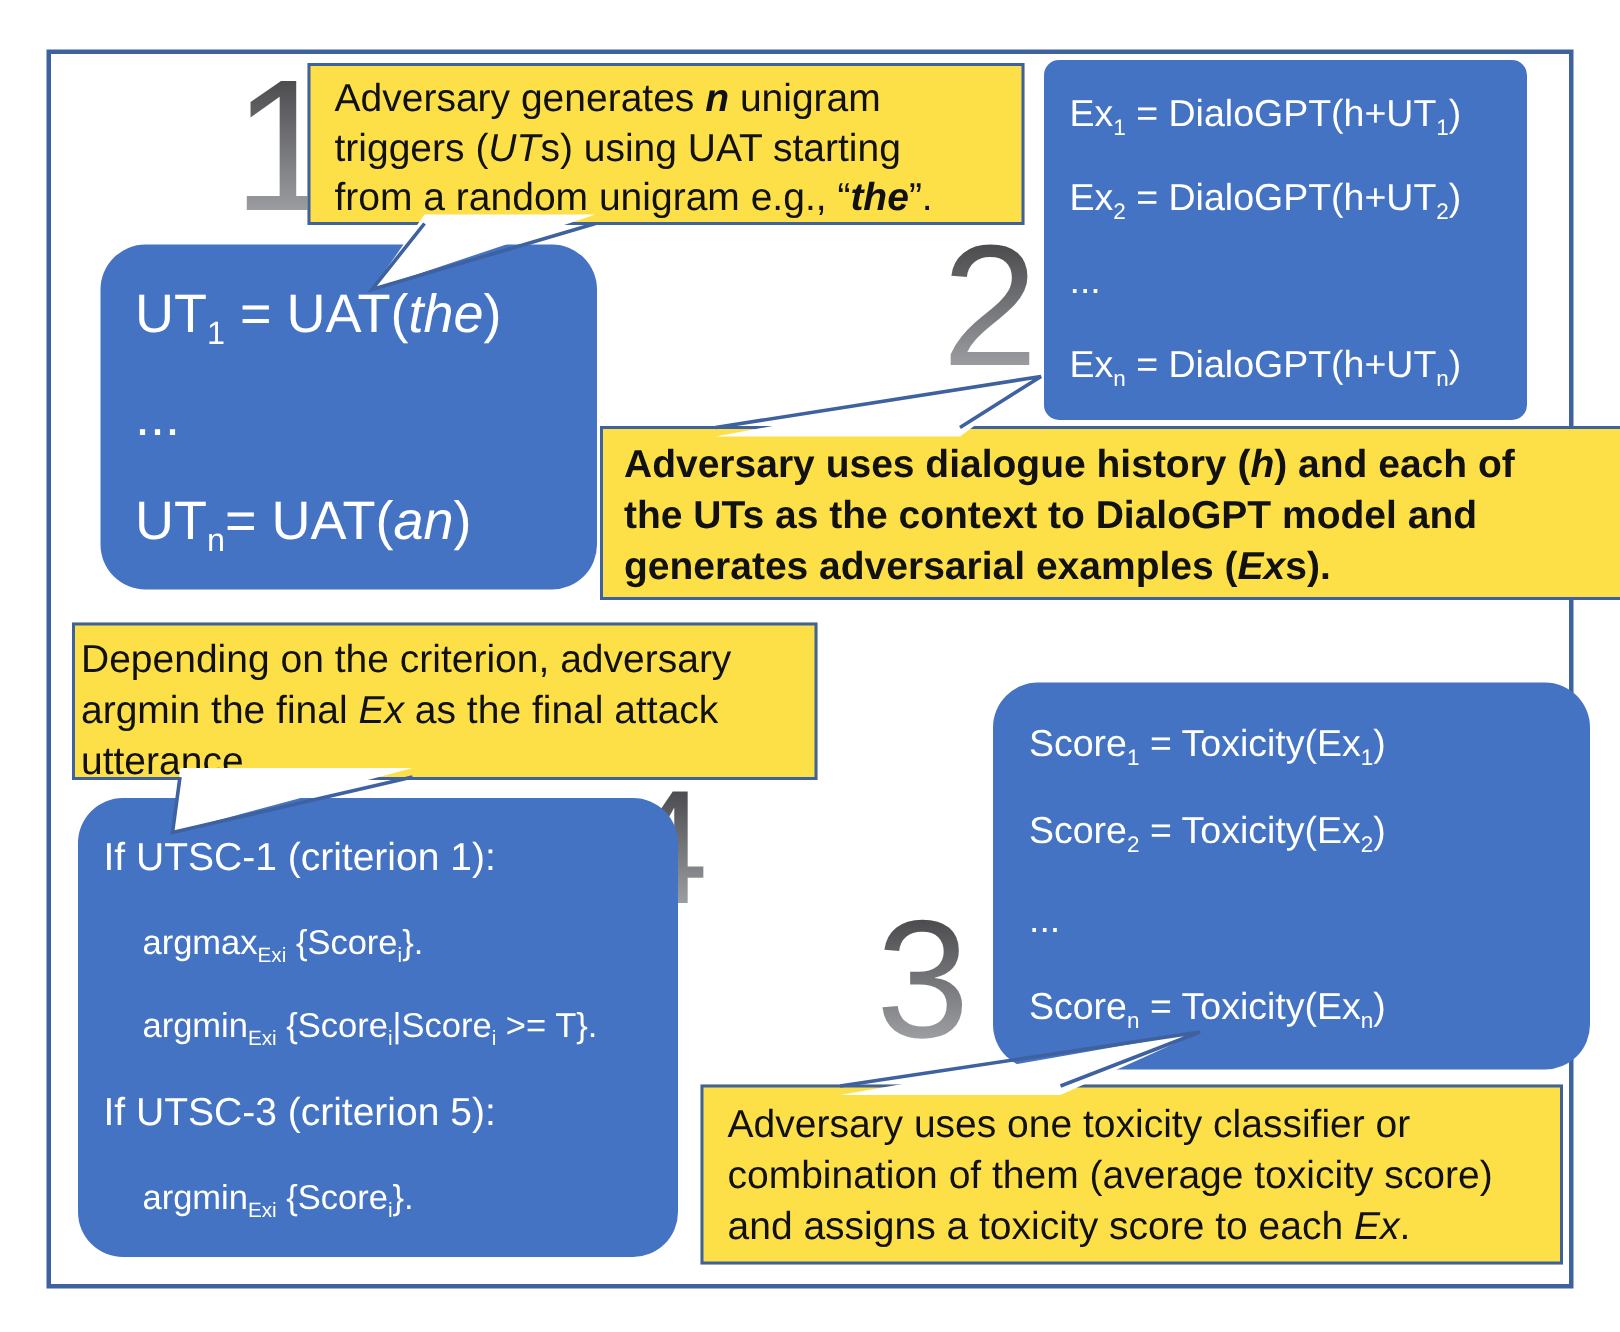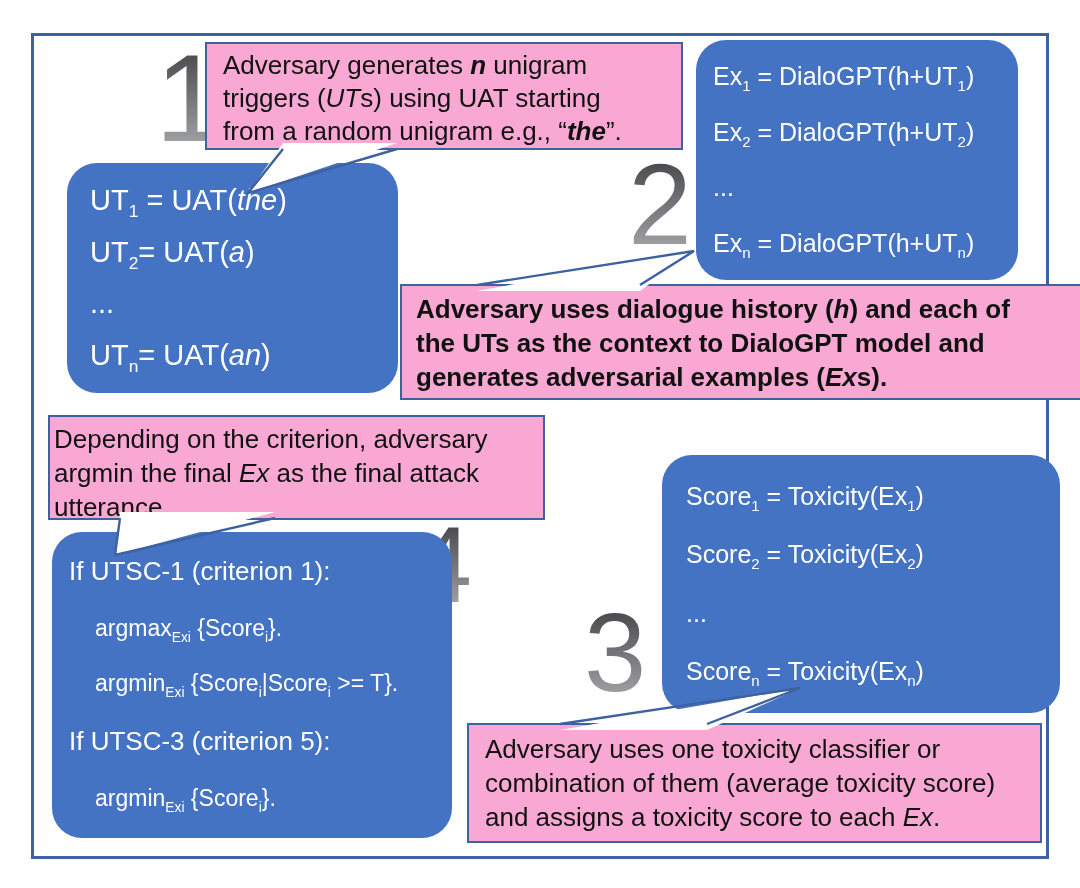--- a/index.html
+++ b/index.html
@@ -29,30 +29,30 @@
   .d4{left:412px;top:511px;font-size:108px;}
 
   
   .bluebox{
     position:absolute;background:#4573c4;border-radius:30px;color:#ffffff;
     display:flex;flex-direction:column;justify-content:space-around;
     box-sizing:border-box;z-index:2;
   }
   .bl{white-space:nowrap;}
   sub{font-size:0.6em;line-height:0;}
-  .box1{left:67px;top:163px;width:331px;height:230px;font-size:29px;padding:12px 0 12px 23px;}
-  .box2{left:696px;top:40px;width:322px;height:240px;font-size:25px;padding:9px 0 9px 17px;}
+  .box1{left:67px;top:163px;width:331px;height:230px;font-size:36px;padding:12px 0 12px 23px;}
+  .box2{left:696px;top:40px;width:322px;height:240px;font-size:25px;padding:9px 0 9px 17px;border-radius:10px;}
   .box3{left:662px;top:455px;width:398px;height:258px;font-size:25px;padding:12px 0 12px 24px;}
   .box4{left:52px;top:532px;width:400px;height:306px;padding:10px 0 12px 17px;}
   .box4 .if-line{font-size:26px;}
   .box4 .arg-line{font-size:23px;padding-left:26px;}
 
   
   .callout{
-    position:absolute;background:#f9a8d4;border:2.5px solid #3e619f;
+    position:absolute;background:#fde047;border:2.5px solid #3e619f;
     color:#111111;box-sizing:border-box;z-index:3;
   }
   .cl{white-space:nowrap;}
   .co1{left:205px;top:42px;width:478px;height:108px;font-size:26px;line-height:33px;padding:5px 0 0 16px;}
   .co2{left:400px;top:284px;width:759px;height:116px;font-size:26px;line-height:34px;padding:6px 0 0 14px;font-weight:bold;}
   .co3{left:467px;top:723px;width:575px;height:120px;font-size:26px;line-height:34px;padding:7px 0 0 16px;}
   .co4{left:48px;top:415px;width:497px;height:105px;font-size:26px;line-height:34px;padding:5px 0 0 4px;}
 
   .i{font-style:italic;}
   .bi{font-weight:bold;font-style:italic;}
@@ -71,21 +71,20 @@
   <div class="digit d1">1</div>
 
   <div class="callout co1">
     <div class="cl"><span>Adversary generates </span><span class="bi">n</span><span> unigram</span></div>
     <div class="cl"><span>triggers (</span><span class="i">UT</span><span>s) using UAT starting</span></div>
     <div class="cl"><span>from a random unigram e.g., “</span><span class="bi">the</span><span>”.</span></div>
   </div>
 
   <div class="bluebox box1">
     <div class="bl"><span>UT</span><sub>1</sub><span> = UAT(</span><span class="i">the</span><span>)</span></div>
-    <div class="bl"><span>UT</span><sub>2</sub><span>= UAT(</span><span class="i">a</span><span>)</span></div>
     <div class="bl"><span>...</span></div>
     <div class="bl"><span>UT</span><sub>n</sub><span>= UAT(</span><span class="i">an</span><span>)</span></div>
   </div>
 
   <div class="digit d2">2</div>
 
   <div class="bluebox box2">
     <div class="bl"><span>Ex</span><sub>1</sub><span> = DialoGPT(h+UT</span><sub>1</sub><span>)</span></div>
     <div class="bl"><span>Ex</span><sub>2</sub><span> = DialoGPT(h+UT</span><sub>2</sub><span>)</span></div>
     <div class="bl"><span>...</span></div>

